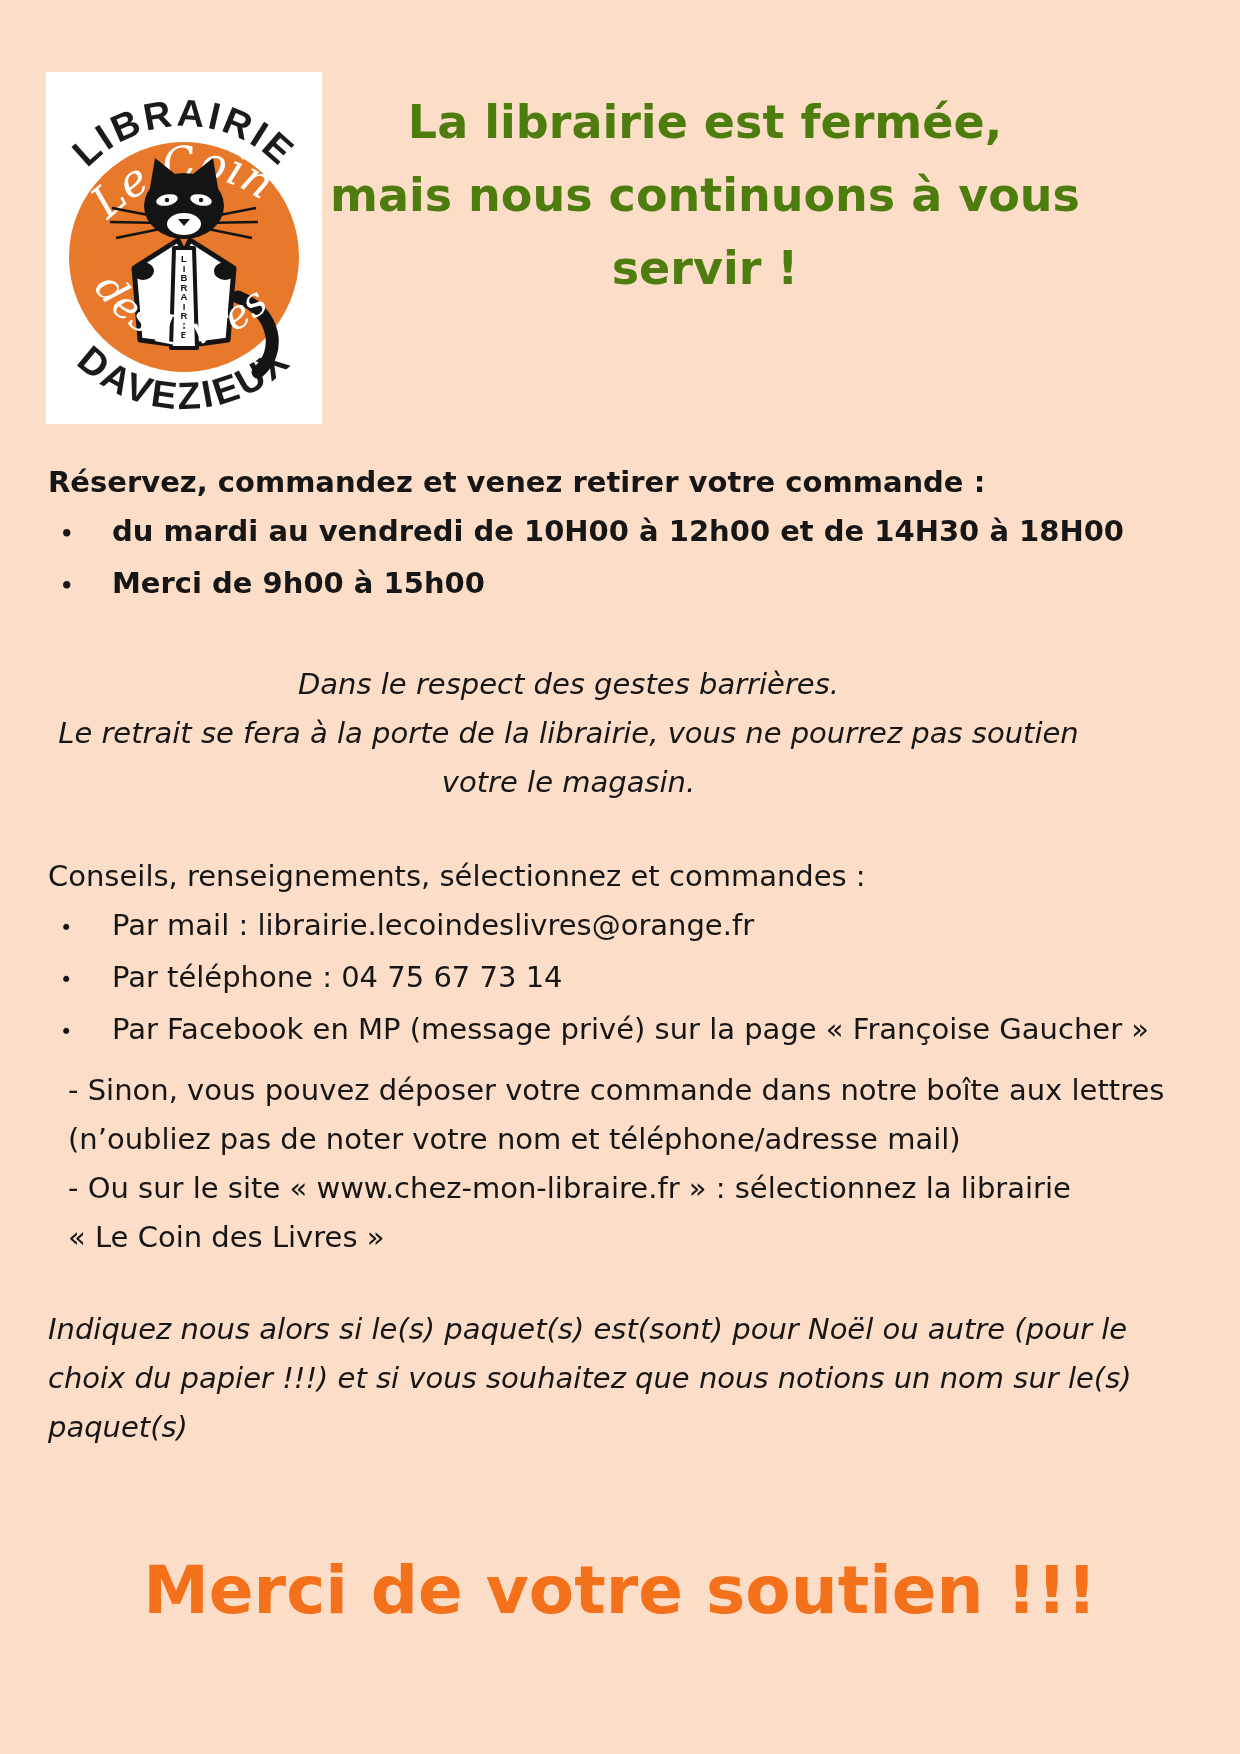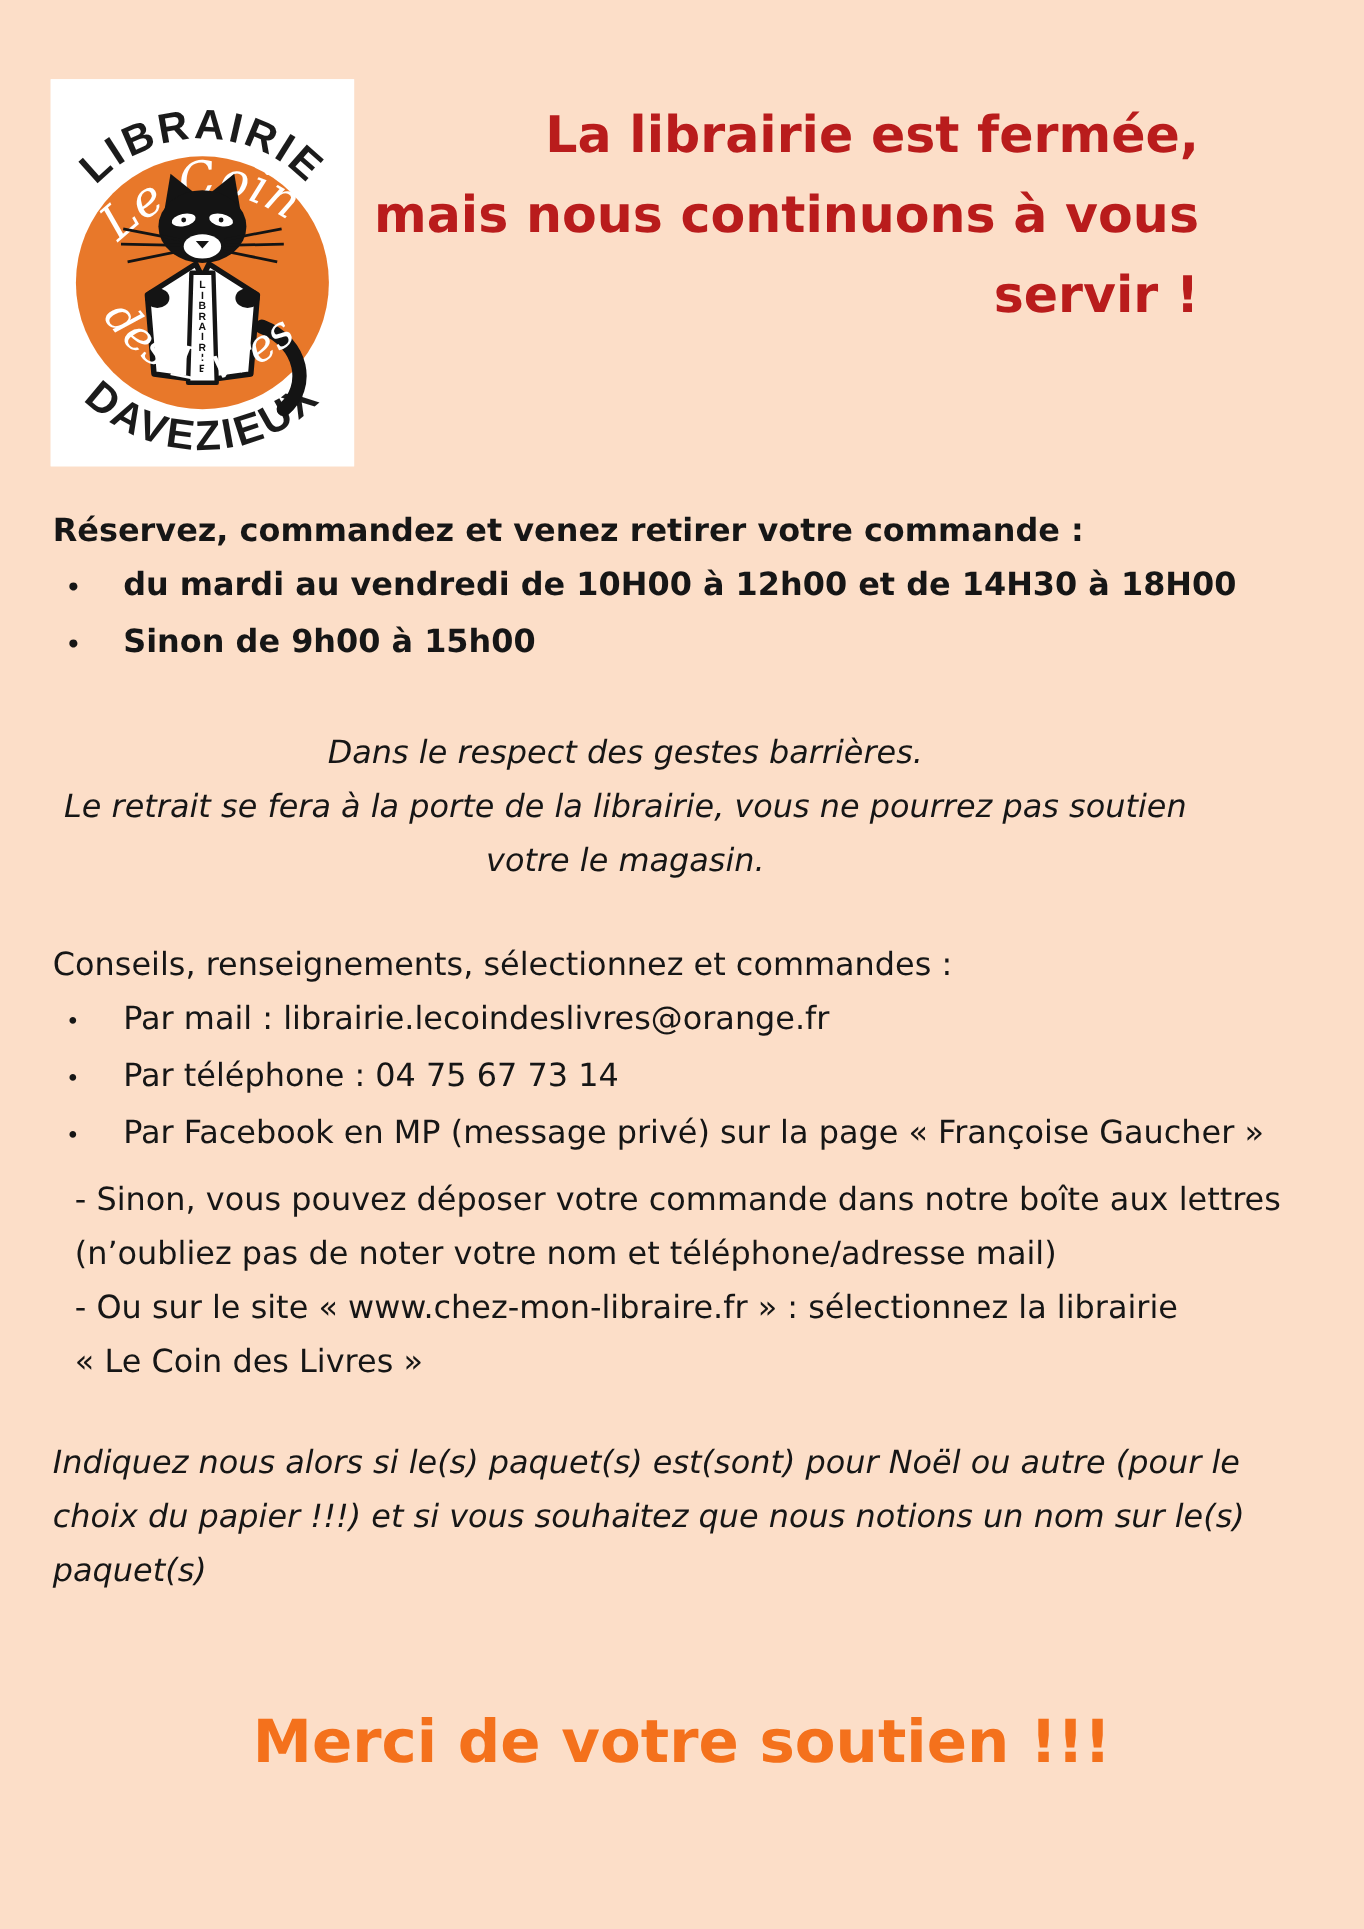--- a/index.html
+++ b/index.html
@@ -10,37 +10,37 @@
   .logo-box{
     position:absolute;left:46px;top:72px;width:276px;height:352px;background:#ffffff;
   }
   .logo-box svg{display:block;width:276px;height:352px;}
   .arc-caps{font-family:"Liberation Sans",sans-serif;font-weight:600;font-size:38px;letter-spacing:3px;fill:#1b1b1b;}
   .arc-caps-bottom{font-family:"Liberation Sans",sans-serif;font-weight:600;font-size:38px;letter-spacing:3px;fill:#1b1b1b;}
   .script{font-family:"DejaVu Serif",serif;font-style:italic;font-size:44px;fill:#ffffff;}
   .script-bottom{font-family:"DejaVu Serif",serif;font-style:italic;font-size:40px;fill:#ffffff;}
   .spine-letters{font-family:"Liberation Sans",sans-serif;font-weight:bold;font-size:9.5px;fill:#111;}
   .headline{
-    position:absolute;left:320px;top:86px;width:770px;text-align:right;
-    font-size:46px;font-weight:bold;color:#b91c1c;line-height:73px;
+    position:absolute;left:320px;top:86px;width:770px;text-align:center;
+    font-size:46px;font-weight:bold;color:#4d7c0f;line-height:73px;
   }
   .headline .hl{white-space:nowrap;}
   .sec{position:absolute;font-size:29px;line-height:49px;}
   .sec .line{white-space:nowrap;}
   .pickup{left:48px;top:458px;width:1150px;font-weight:bold;}
   .contact{left:48px;top:852px;width:1160px;}
   .alt{left:48px;top:1066px;width:1160px;margin-left:20px;}
   .notice{left:0;top:660px;width:1137px;text-align:center;font-style:italic;}
   .gift{left:48px;top:1305px;width:1170px;font-style:italic;}
   .bullet-row{display:flex;align-items:baseline;}
   .dot{width:52px;padding-left:12px;font-size:21px;flex:0 0 52px;}
   .bullet-text{white-space:nowrap;}
   .thanks{
     position:absolute;left:0;top:1552px;width:1240px;text-align:center;
-    font-size:54px;font-weight:bold;color:#F4711C;white-space:nowrap;
+    font-size:66px;font-weight:bold;color:#F4711C;white-space:nowrap;
   }
 </style>
 </head>
 <body>
 
 <div class="page">
 
   <div class="logo-box">
     <svg viewBox="0 0 276 352">
       <defs>
@@ -103,21 +103,21 @@
   </div>
 
   <div class="sec pickup">
     <div class="line">Réservez, commandez et venez retirer votre commande :</div>
     <div class="bullet-row">
       <span class="dot">•</span>
       <span class="bullet-text">du mardi au vendredi de 10H00 à 12h00 et de 14H30 à 18H00</span>
     </div>
     <div class="bullet-row">
       <span class="dot">•</span>
-      <span class="bullet-text">Sinon de 9h00 à 15h00</span>
+      <span class="bullet-text">Merci de 9h00 à 15h00</span>
     </div>
   </div>
 
   <div class="sec notice">
     <div class="line">Dans le respect des gestes barrières.</div>
     <div class="line">Le retrait se fera à la porte de la librairie, vous ne pourrez pas soutien</div>
     <div class="line">votre le magasin.</div>
   </div>
 
   <div class="sec contact">

